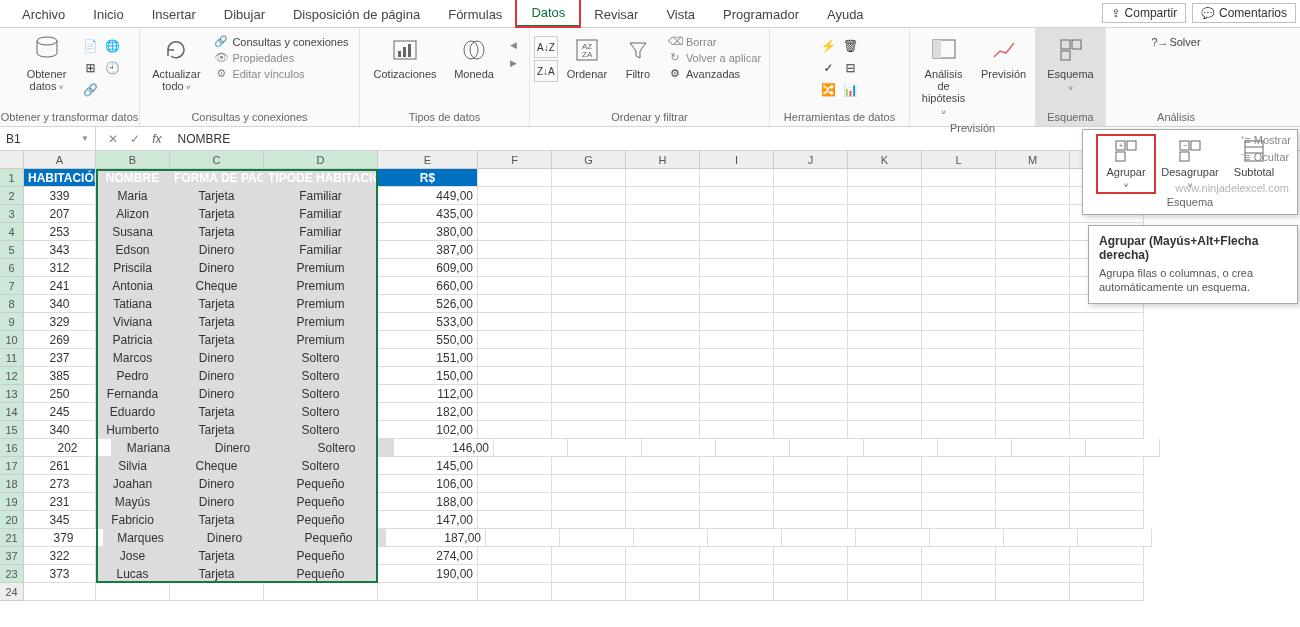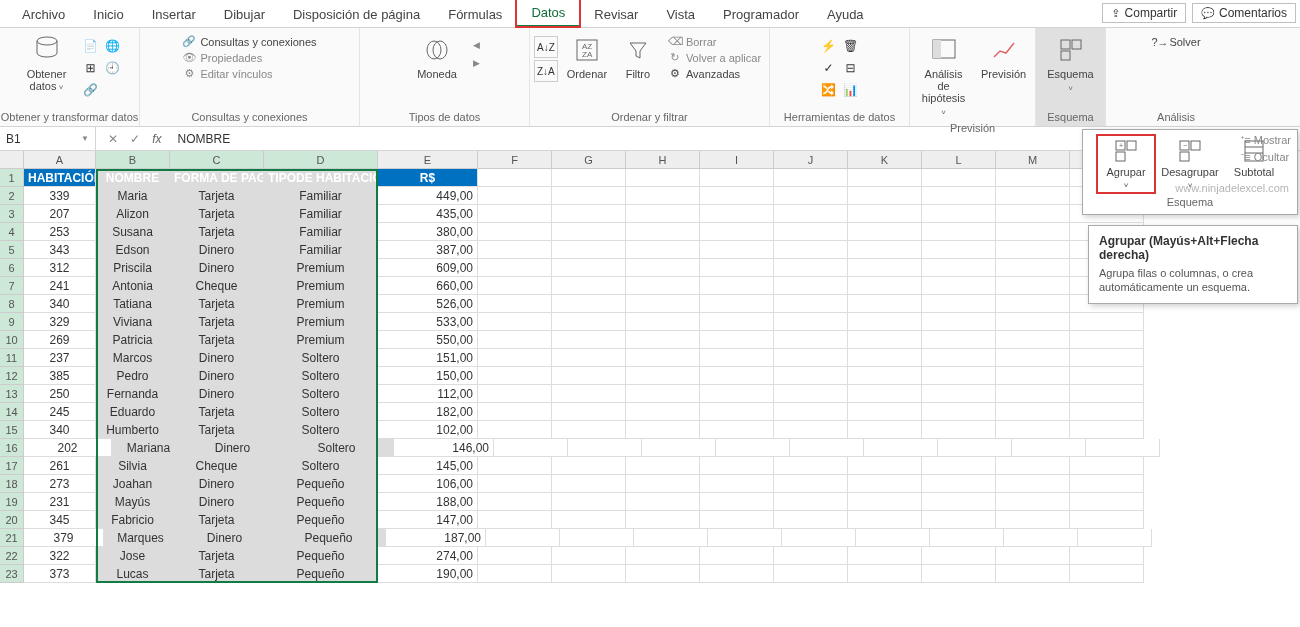--- a/index.html
+++ b/index.html
@@ -127,40 +127,60 @@
         <div class="mini-row">
             <div class="mini">🔗</div>
           </div>
       </div>
     </div>
     <div class="group-label">Obtener y transformar datos</div>
   </div>
 
   <div class="group" style="width:220px">
     <div class="group-body">
+      <div class="big-btn">
+        <div class="icon">
+            <svg width="28" height="28">
+              <path d="M6 14 a8 8 0 1 1 3 6" fill="none" stroke="#666" stroke-width="1.5"></path>
+              <path d="M6 20 l0 -6 l6 0" fill="none" stroke="#666" stroke-width="1.5"></path>
+            </svg>
+          </div>
+        <div class="lbl"><span>Actualizar todo</span><span class="chev"> ˅</span></div>
+      </div>
       <div class="stack">
         <div class="stack-item enabled">
             <span class="sic">🔗</span>
             <span>Consultas y conexiones</span>
           </div>
         <div class="stack-item">
             <span class="sic">👁</span>
             <span>Propiedades</span>
           </div>
         <div class="stack-item">
             <span class="sic">⚙</span>
             <span>Editar vínculos</span>
           </div>
       </div>
     </div>
     <div class="group-label">Consultas y conexiones</div>
   </div>
 
   <div class="group" style="width:170px">
     <div class="group-body">
+      <div class="big-btn" style="width:70px">
+        <div class="icon">
+            <svg width="30" height="26">
+              <rect x="4" y="4" width="22" height="18" fill="none" stroke="#666"></rect>
+              <rect x="8" y="14" width="3" height="6" fill="#666"></rect>
+              <rect x="13" y="10" width="3" height="10" fill="#666"></rect>
+              <rect x="18" y="7" width="3" height="13" fill="#666"></rect>
+            </svg>
+          </div>
+        <div class="lbl">Cotizaciones</div>
+      </div>
       <div class="big-btn" style="width:60px">
         <div class="icon">
             <svg width="30" height="26">
               <ellipse cx="12" cy="13" rx="7" ry="9" fill="none" stroke="#666"></ellipse>
               <ellipse cx="18" cy="13" rx="7" ry="9" fill="none" stroke="#666"></ellipse>
             </svg>
           </div>
         <div class="lbl">Moneda</div>
       </div>
       <div style="display:flex;flex-direction:column;justify-content:center;gap:8px;padding:8px 2px">
@@ -667,21 +687,21 @@
         <div class="cell " style="width: 74px;"></div>
         <div class="cell " style="width: 74px;"></div>
         <div class="cell " style="width: 74px;"></div>
         <div class="cell " style="width: 74px;"></div>
         <div class="cell " style="width: 74px;"></div>
         <div class="cell " style="width: 74px;"></div>
         <div class="cell " style="width: 74px;"></div>
         <div class="cell " style="width: 74px;"></div>
       </div>
       <div class="row">
-        <div class="row-h sel">22</div>
+        <div class="row-h sel">37</div>
         <div class="cell tc" style="width: 72px;">322</div>
         <div class="cell tc selcol" style="width: 74px;">Jose</div>
         <div class="cell tc selcol" style="width: 94px;">Tarjeta</div>
         <div class="cell tc selcol" style="width: 114px;">Pequeño</div>
         <div class="cell tr" style="width: 100px;">274,00</div>
         <div class="cell " style="width: 74px;"></div>
         <div class="cell " style="width: 74px;"></div>
         <div class="cell " style="width: 74px;"></div>
         <div class="cell " style="width: 74px;"></div>
         <div class="cell " style="width: 74px;"></div>
@@ -690,20 +710,37 @@
         <div class="cell " style="width: 74px;"></div>
         <div class="cell " style="width: 74px;"></div>
       </div>
       <div class="row">
         <div class="row-h sel">23</div>
         <div class="cell tc" style="width: 72px;">373</div>
         <div class="cell tc selcol" style="width: 74px;">Lucas</div>
         <div class="cell tc selcol" style="width: 94px;">Tarjeta</div>
         <div class="cell tc selcol" style="width: 114px;">Pequeño</div>
         <div class="cell tr" style="width: 100px;">190,00</div>
+        <div class="cell " style="width: 74px;"></div>
+        <div class="cell " style="width: 74px;"></div>
+        <div class="cell " style="width: 74px;"></div>
+        <div class="cell " style="width: 74px;"></div>
+        <div class="cell " style="width: 74px;"></div>
+        <div class="cell " style="width: 74px;"></div>
+        <div class="cell " style="width: 74px;"></div>
+        <div class="cell " style="width: 74px;"></div>
+        <div class="cell " style="width: 74px;"></div>
+      </div>
+      <div class="row">
+        <div class="row-h">24</div>
+        <div class="cell " style="width: 72px;"></div>
+        <div class="cell " style="width: 74px;"></div>
+        <div class="cell " style="width: 94px;"></div>
+        <div class="cell " style="width: 114px;"></div>
+        <div class="cell " style="width: 100px;"></div>
         <div class="cell " style="width: 74px;"></div>
         <div class="cell " style="width: 74px;"></div>
         <div class="cell " style="width: 74px;"></div>
         <div class="cell " style="width: 74px;"></div>
         <div class="cell " style="width: 74px;"></div>
         <div class="cell " style="width: 74px;"></div>
         <div class="cell " style="width: 74px;"></div>
         <div class="cell " style="width: 74px;"></div>
         <div class="cell " style="width: 74px;"></div>
       </div>

